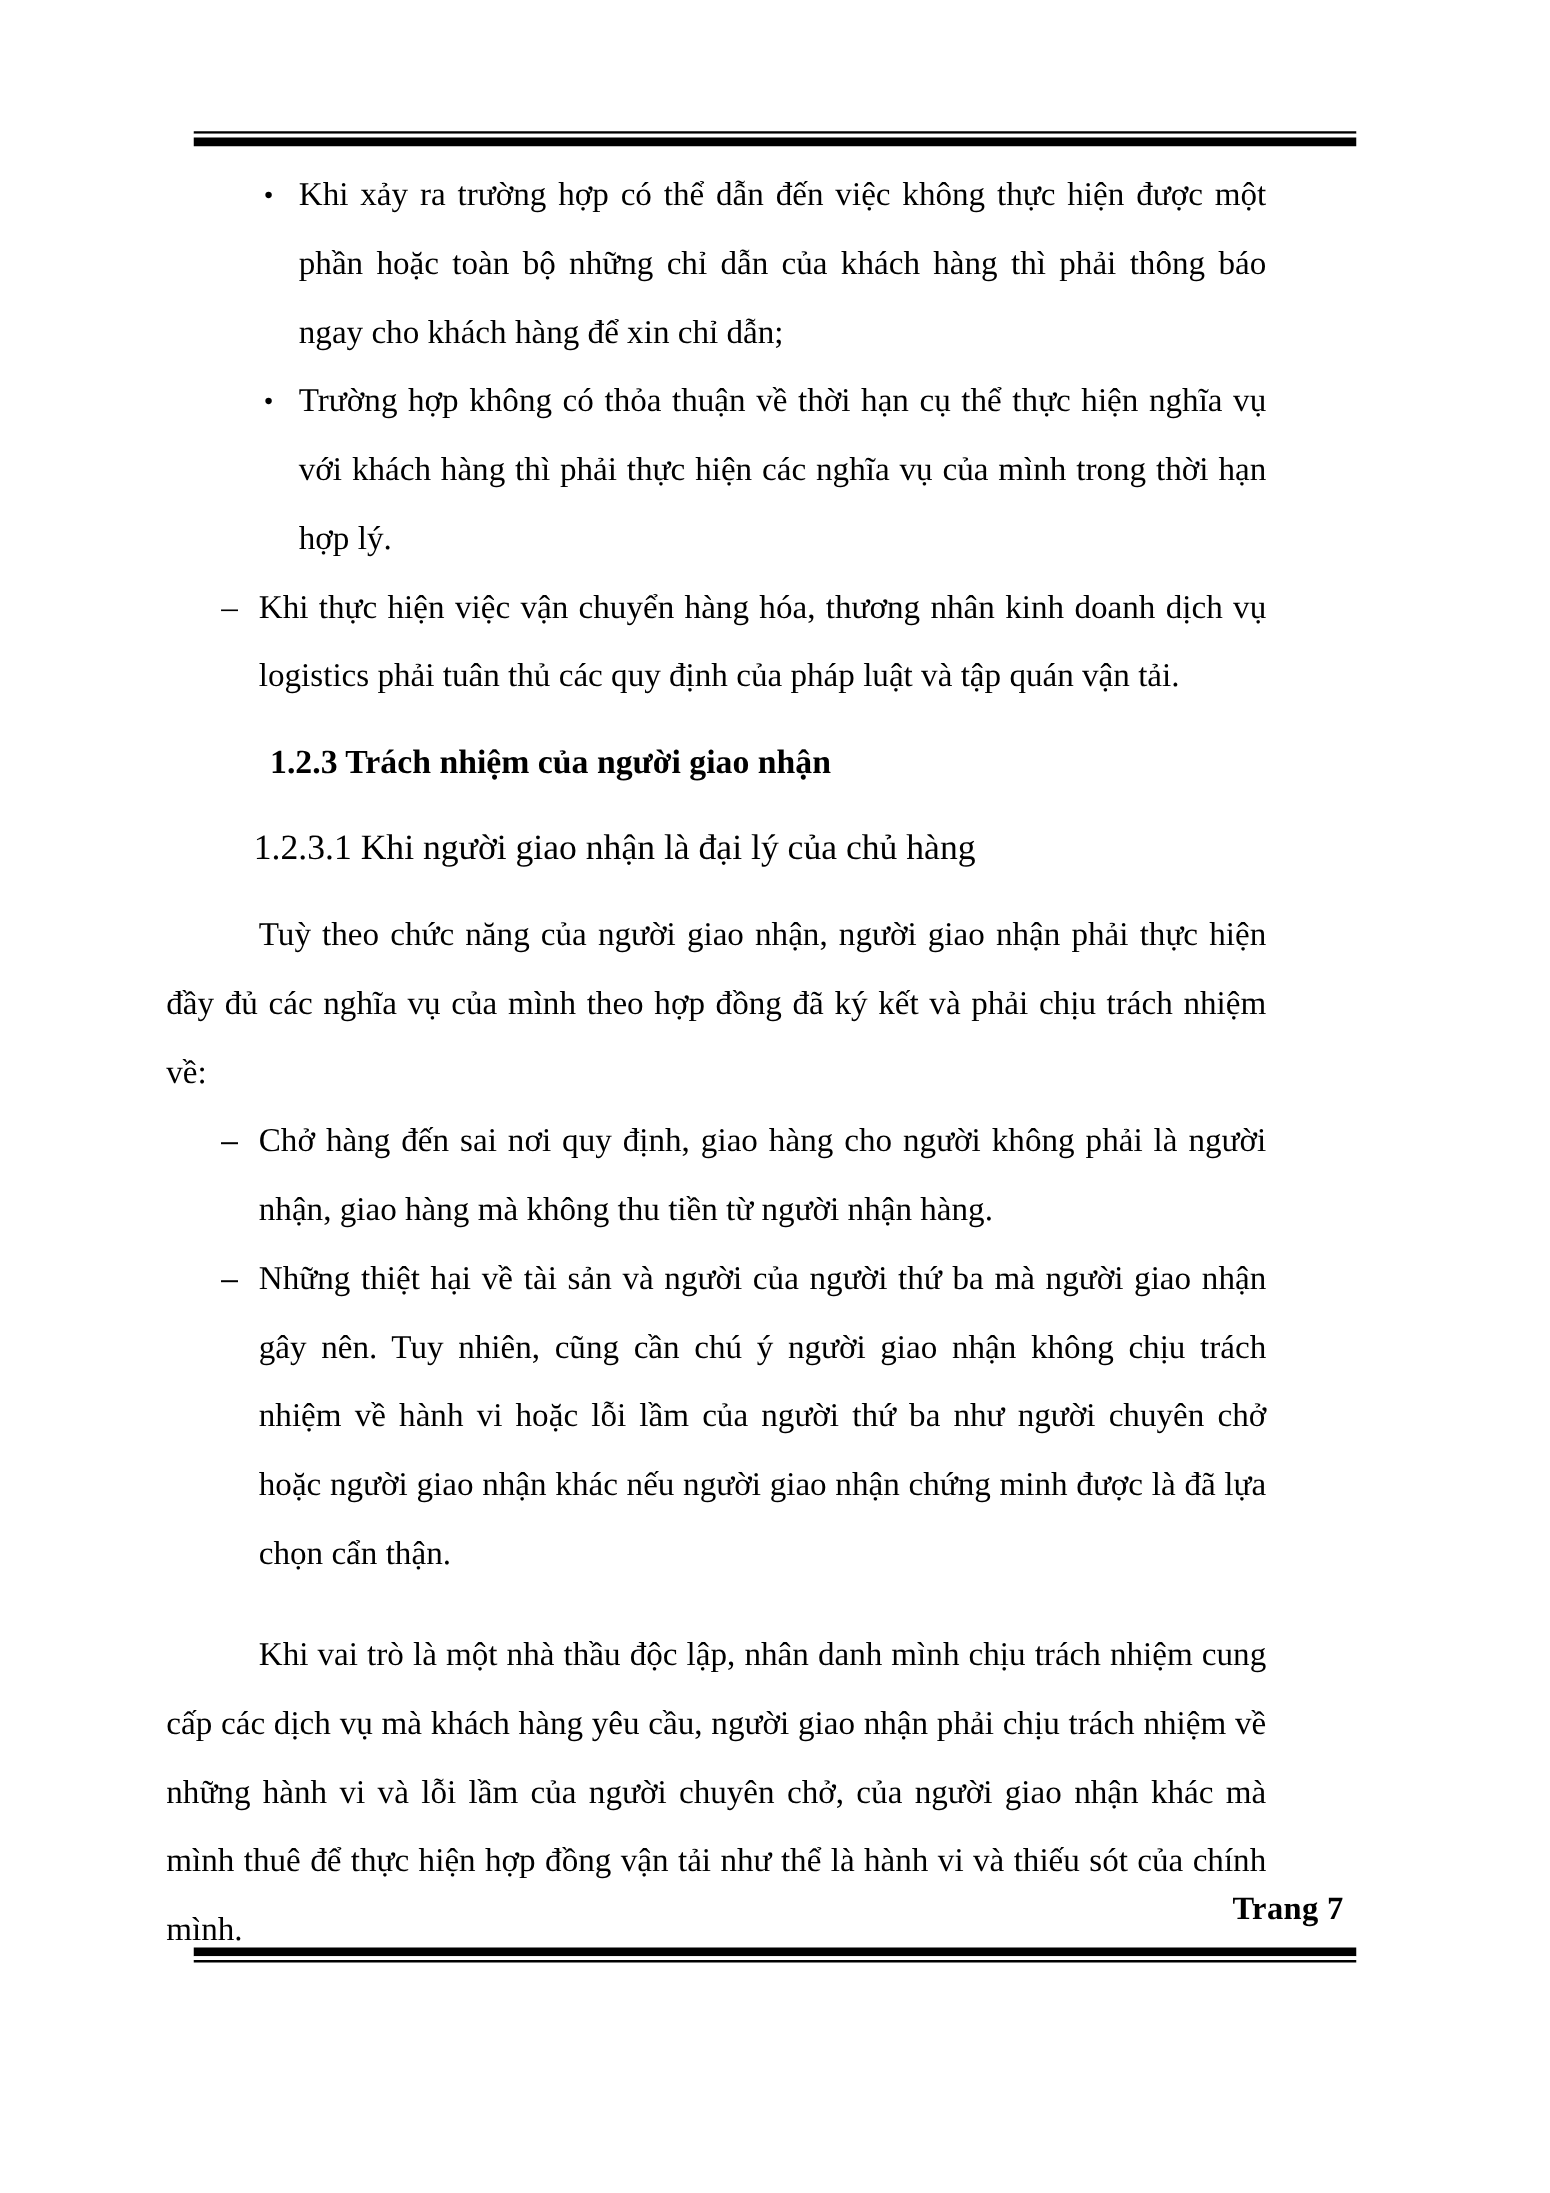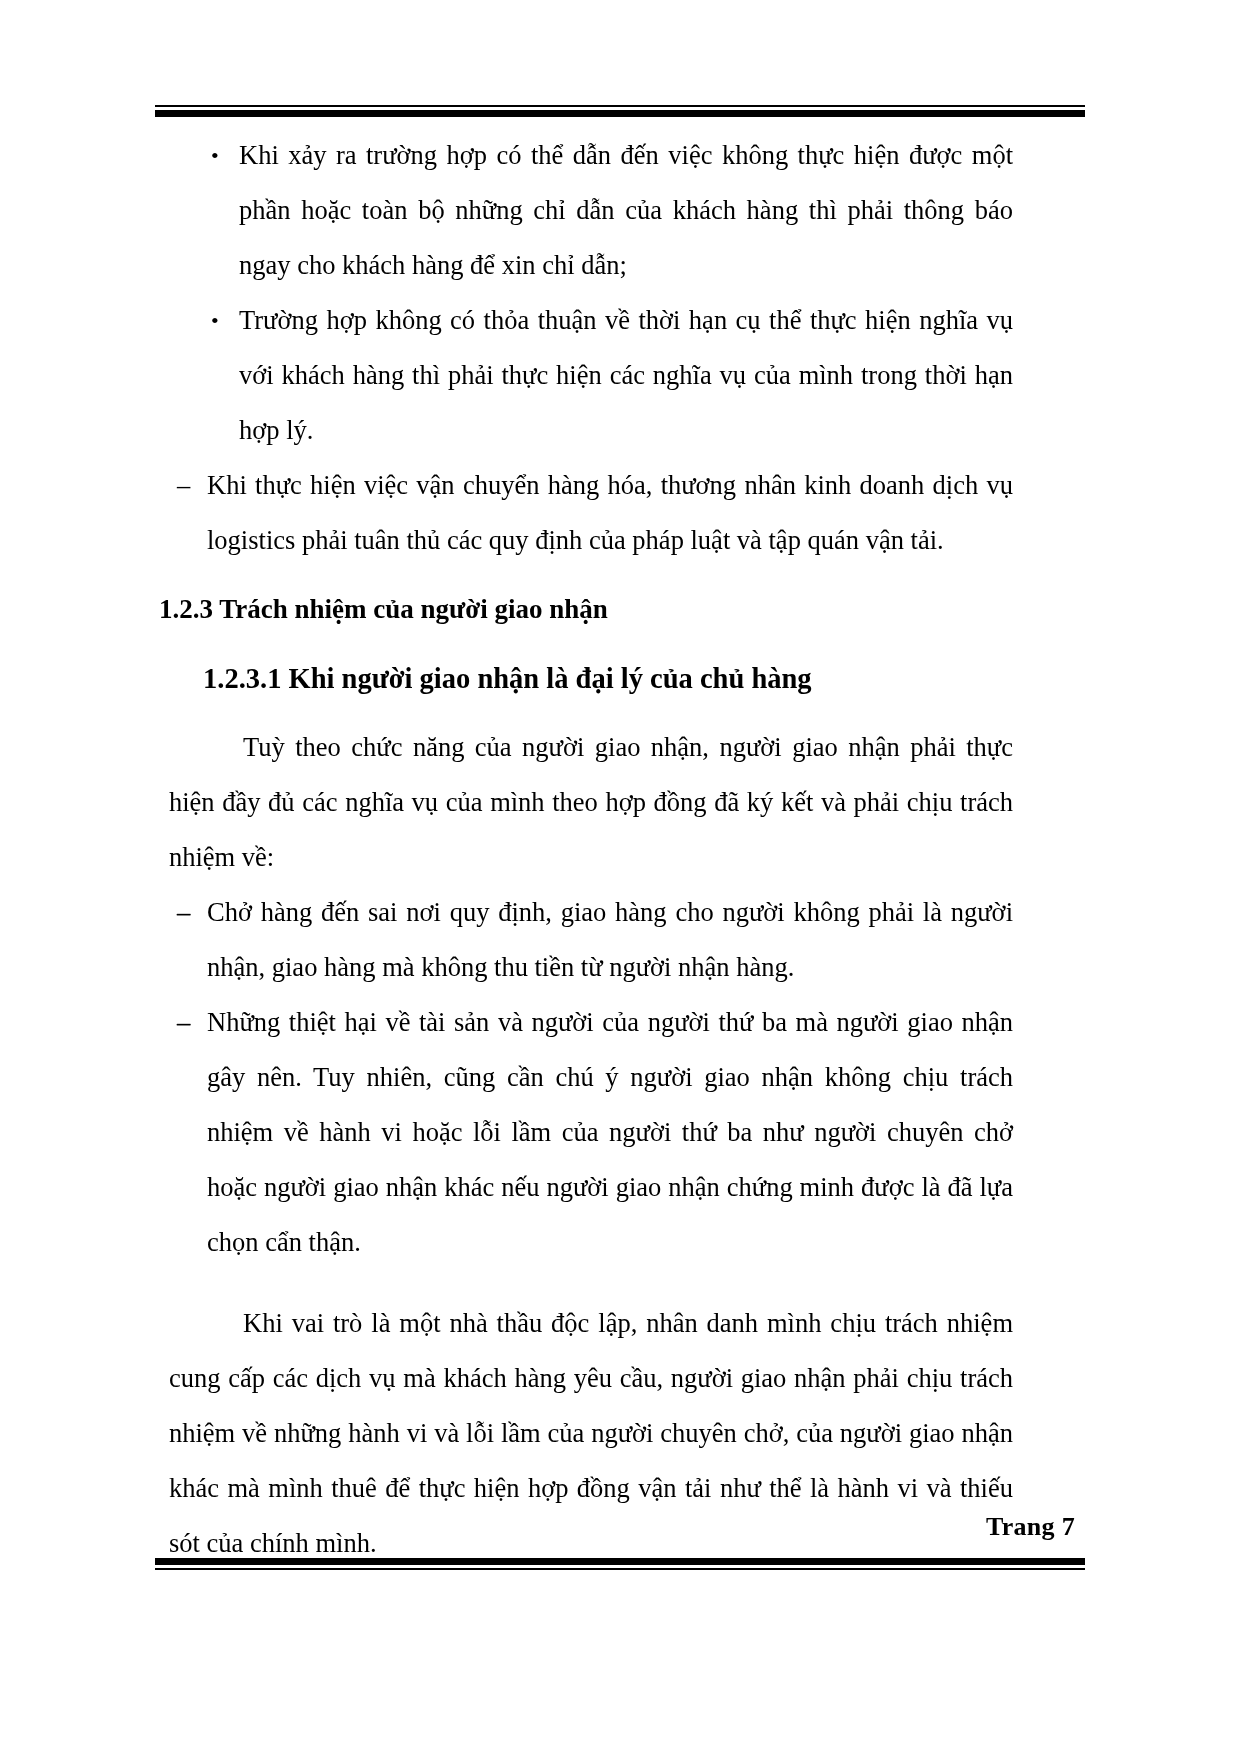--- a/index.html
+++ b/index.html
@@ -77,21 +77,20 @@
     width: 880px;
   }
 
   
   .body-para {
     font-size: 26.5px;
     line-height: 55px;
     text-align: justify;
     text-indent: 74px;
     margin-bottom: 0;
-    margin-left: 36px;
   }
 
   
   .bullet-item {
     position: relative;
     padding-left: 106px;
     font-size: 26.5px;
     line-height: 55px;
     text-align: justify;
   }
@@ -128,27 +127,27 @@
   }
   .dash-item.deep > .marker {
     left: 44px;
   }
 
   
   .h3 {
     font-size: 27px;
     font-weight: bold;
     line-height: 55px;
-    margin-left: 26px;
+    margin-left: 83px;
     text-align: left;
     white-space: nowrap;
   }
   .h4 {
     font-size: 28.5px;
-    font-weight: bold;
+    font-weight: normal;
     line-height: 55px;
     margin-left: 70px;
     text-align: left;
     white-space: nowrap;
   }
 
   .spacer-sm { height: 14px; }
   .spacer-md { height: 26px; }
 </style>
 </head>

